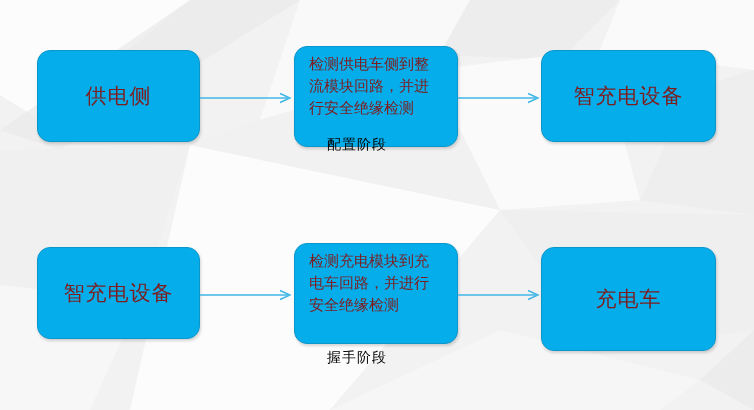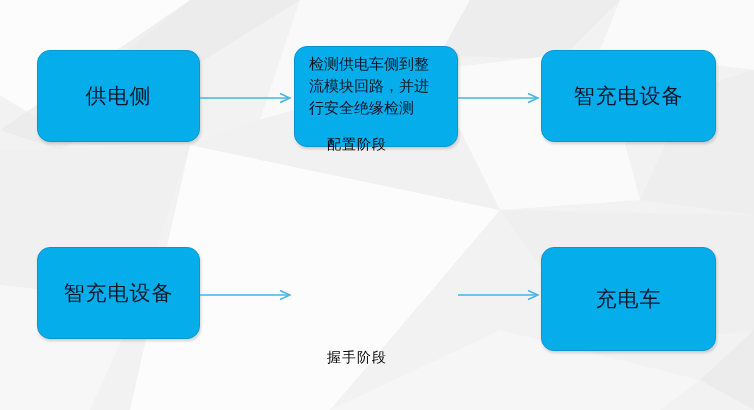--- a/index.html
+++ b/index.html
@@ -16,21 +16,21 @@
   #bg{position:absolute;inset:0;width:754px;height:410px;}
   
   .node{
     position:absolute;
     background:#05ADEB;
     border:1px solid #0B96CC;
     border-radius:13px;
     box-shadow:1px 2px 3px rgba(0,0,0,0.16);
     display:flex;align-items:center;justify-content:center;
     box-sizing:border-box;
-    color:#0f172a;
+    color:#7f1d1d;
     text-align:center;
   }
   .node.big{
     font-size:21px;
     letter-spacing:1px;
   }
   .node.para{
     align-items:flex-start;
     justify-content:flex-start;
     padding:6px 8px 6px 14px;
@@ -109,20 +109,23 @@
     <span>智充电设备</span>
   </div>
 
   <div class="arrow" style="left:200px;top:288px;width:94px;">
     <svg width="94" height="14" viewBox="0 0 94 14">
       <line x1="0" y1="7" x2="88" y2="7" stroke="#41B6E6" stroke-width="1.4"></line>
       <polyline points="80,2.5 90,7 80,11.5" fill="none" stroke="#41B6E6" stroke-width="1.4"></polyline>
     </svg>
   </div>
 
+  <div class="node para" style="left:294px;top:243px;width:164px;height:101px;">
+    <span class="ptext">检测充电模块到充电车回路，并进行安全绝缘检测</span>
+  </div>
 
   <div class="arrow" style="left:458px;top:288px;width:84px;">
     <svg width="84" height="14" viewBox="0 0 84 14">
       <line x1="0" y1="7" x2="78" y2="7" stroke="#41B6E6" stroke-width="1.4"></line>
       <polyline points="70,2.5 80,7 70,11.5" fill="none" stroke="#41B6E6" stroke-width="1.4"></polyline>
     </svg>
   </div>
 
   <div class="node big" style="left:541px;top:247px;width:175px;height:104px;">
     <span>充电车</span>

